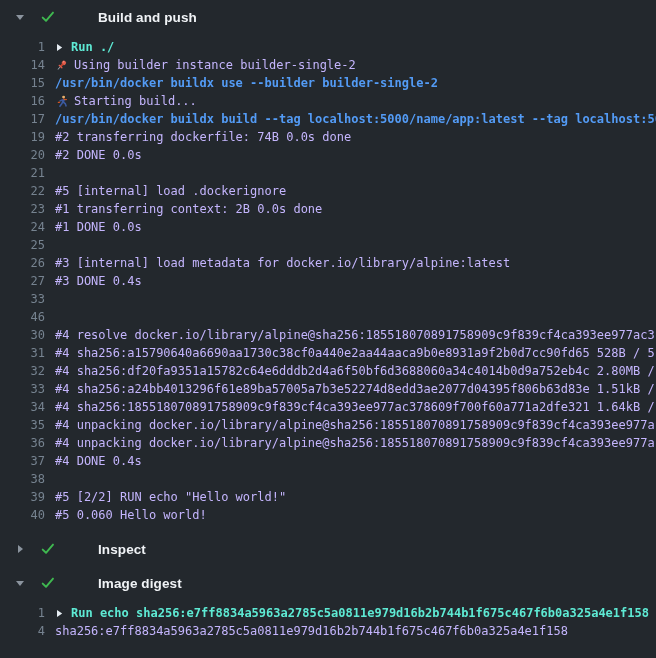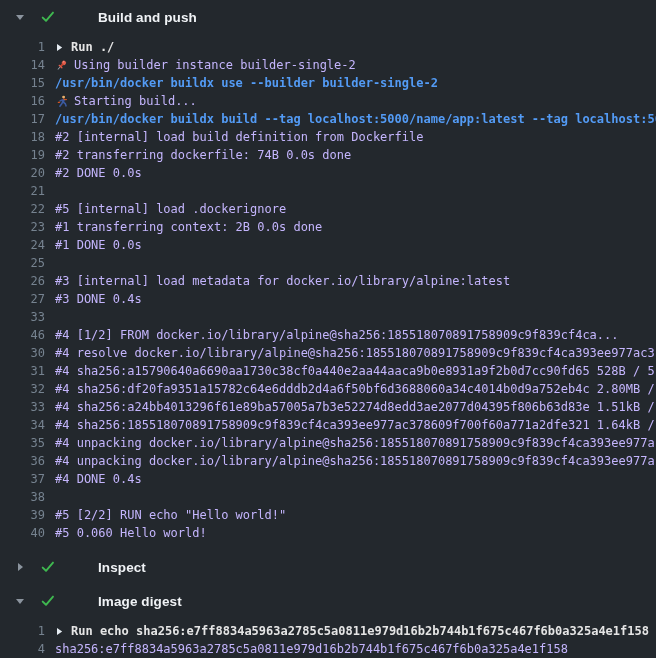--- a/index.html
+++ b/index.html
@@ -55,21 +55,21 @@
   .lc {
     padding-left: 10px;
     white-space: pre;
     overflow: hidden;
     color: #c4b5fd;
     display: inline-flex;
     align-items: center;
   }
   .lc .txt { white-space: pre; }
   .kind-command .lc { color: #539bf5; font-weight: bold; }
-  .kind-run .lc { color: #e5e5e5; font-weight: bold; justify-content: space-between; }
+  .kind-run .lc { color: #5eead4; font-weight: bold; justify-content: space-between; }
   .run-expander { display: inline-flex; margin-right: 7px; align-items: center; }
   .notice-icon { display: inline-flex; margin-right: 6px; align-items: center; }
 </style>
 </head>
 <body>
 
 <div class="log-viewer" id="viewer">
     <div class="section">
       <div class="section-header">
         <span class="chev">
@@ -114,24 +114,20 @@
                 <path d="M9.6 4.8L5.4 6.6l.7 1.6 2.6-1-.9 2.7-3 4 1.5 1.1 3-3.8.6-1.5 2 1.6 1.1 3.2 1.7-.6-1.2-3.7-2.1-1.8.9-2.6z" fill="#3b5aa0"></path>
                 <path d="M9.9 5.2l2.9 1.4 1.9-.4-.3-1.3-1.5.3-2.3-1.2z" fill="#e25822"></path>
                 <path d="M6 8l-2.7.5.3 1.4 2.8-.5z" fill="#e25822"></path>
               </svg></span><span class="txt">Starting build...</span></span>
         </div>
         <div class="log-line kind-command">
           <span class="ln">17</span>
           <span class="lc"><span class="txt">/usr/bin/docker buildx build --tag localhost:5000/name/app:latest --tag localhost:50</span></span>
         </div>
         <div class="log-line kind-plain">
-          <span class="ln">18</span>
-          <span class="lc"><span class="txt">#2 [internal] load build definition from Dockerfile</span></span>
-        </div>
-        <div class="log-line kind-plain">
           <span class="ln">19</span>
           <span class="lc"><span class="txt">#2 transferring dockerfile: 74B 0.0s done</span></span>
         </div>
         <div class="log-line kind-plain">
           <span class="ln">20</span>
           <span class="lc"><span class="txt">#2 DONE 0.0s</span></span>
         </div>
         <div class="log-line kind-blank">
           <span class="ln">21</span>
           <span class="lc"><span class="txt"></span></span>
@@ -159,21 +155,20 @@
         <div class="log-line kind-plain">
           <span class="ln">27</span>
           <span class="lc"><span class="txt">#3 DONE 0.4s</span></span>
         </div>
         <div class="log-line kind-blank">
           <span class="ln">33</span>
           <span class="lc"><span class="txt"></span></span>
         </div>
         <div class="log-line kind-plain">
           <span class="ln">46</span>
-          <span class="lc"><span class="txt">#4 [1/2] FROM docker.io/library/alpine@sha256:185518070891758909c9f839cf4ca...</span></span>
         </div>
         <div class="log-line kind-plain">
           <span class="ln">30</span>
           <span class="lc"><span class="txt">#4 resolve docker.io/library/alpine@sha256:185518070891758909c9f839cf4ca393ee977ac3</span></span>
         </div>
         <div class="log-line kind-plain">
           <span class="ln">31</span>
           <span class="lc"><span class="txt">#4 sha256:a15790640a6690aa1730c38cf0a440e2aa44aaca9b0e8931a9f2b0d7cc90fd65 528B / 5</span></span>
         </div>
         <div class="log-line kind-plain">

